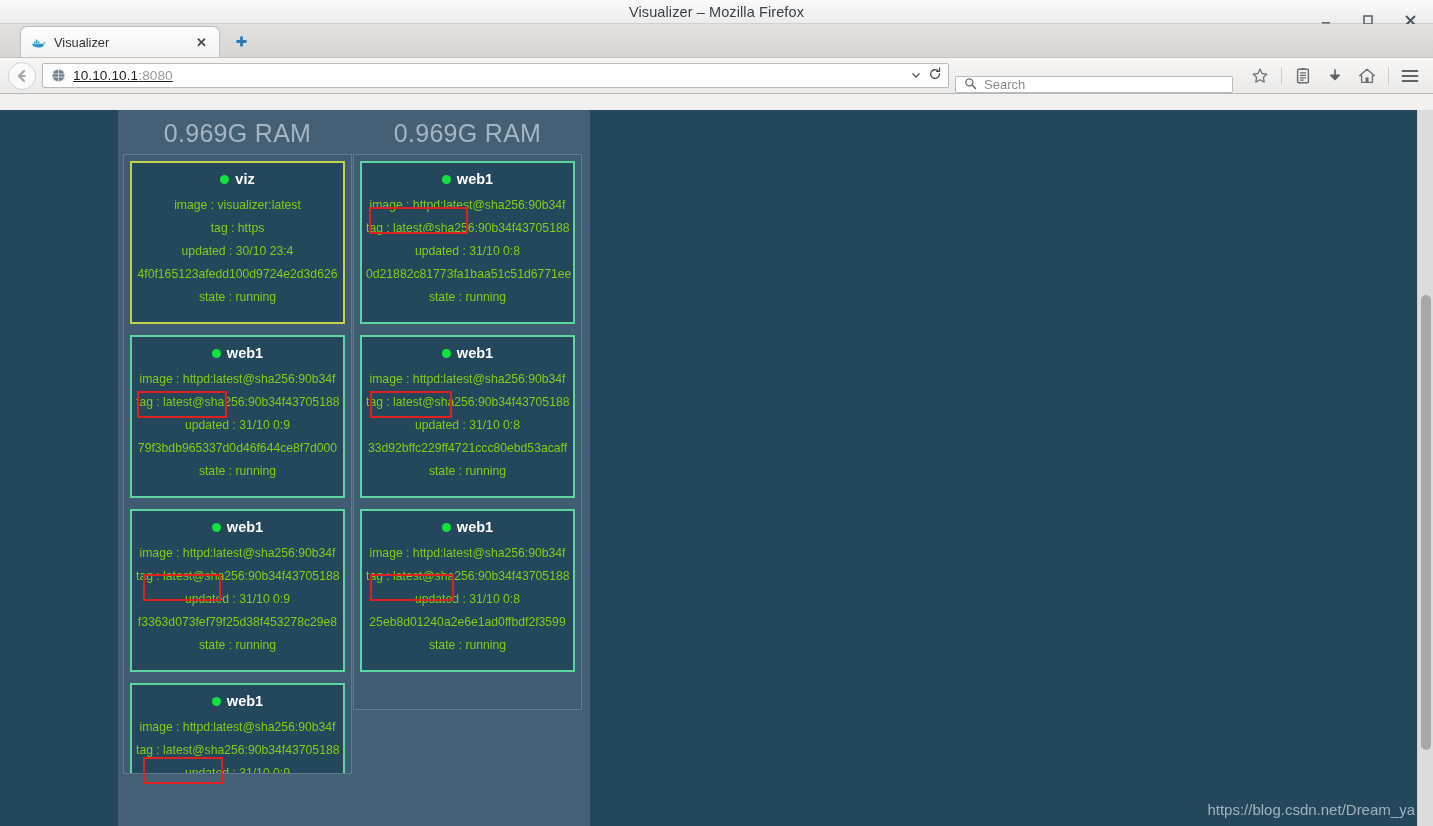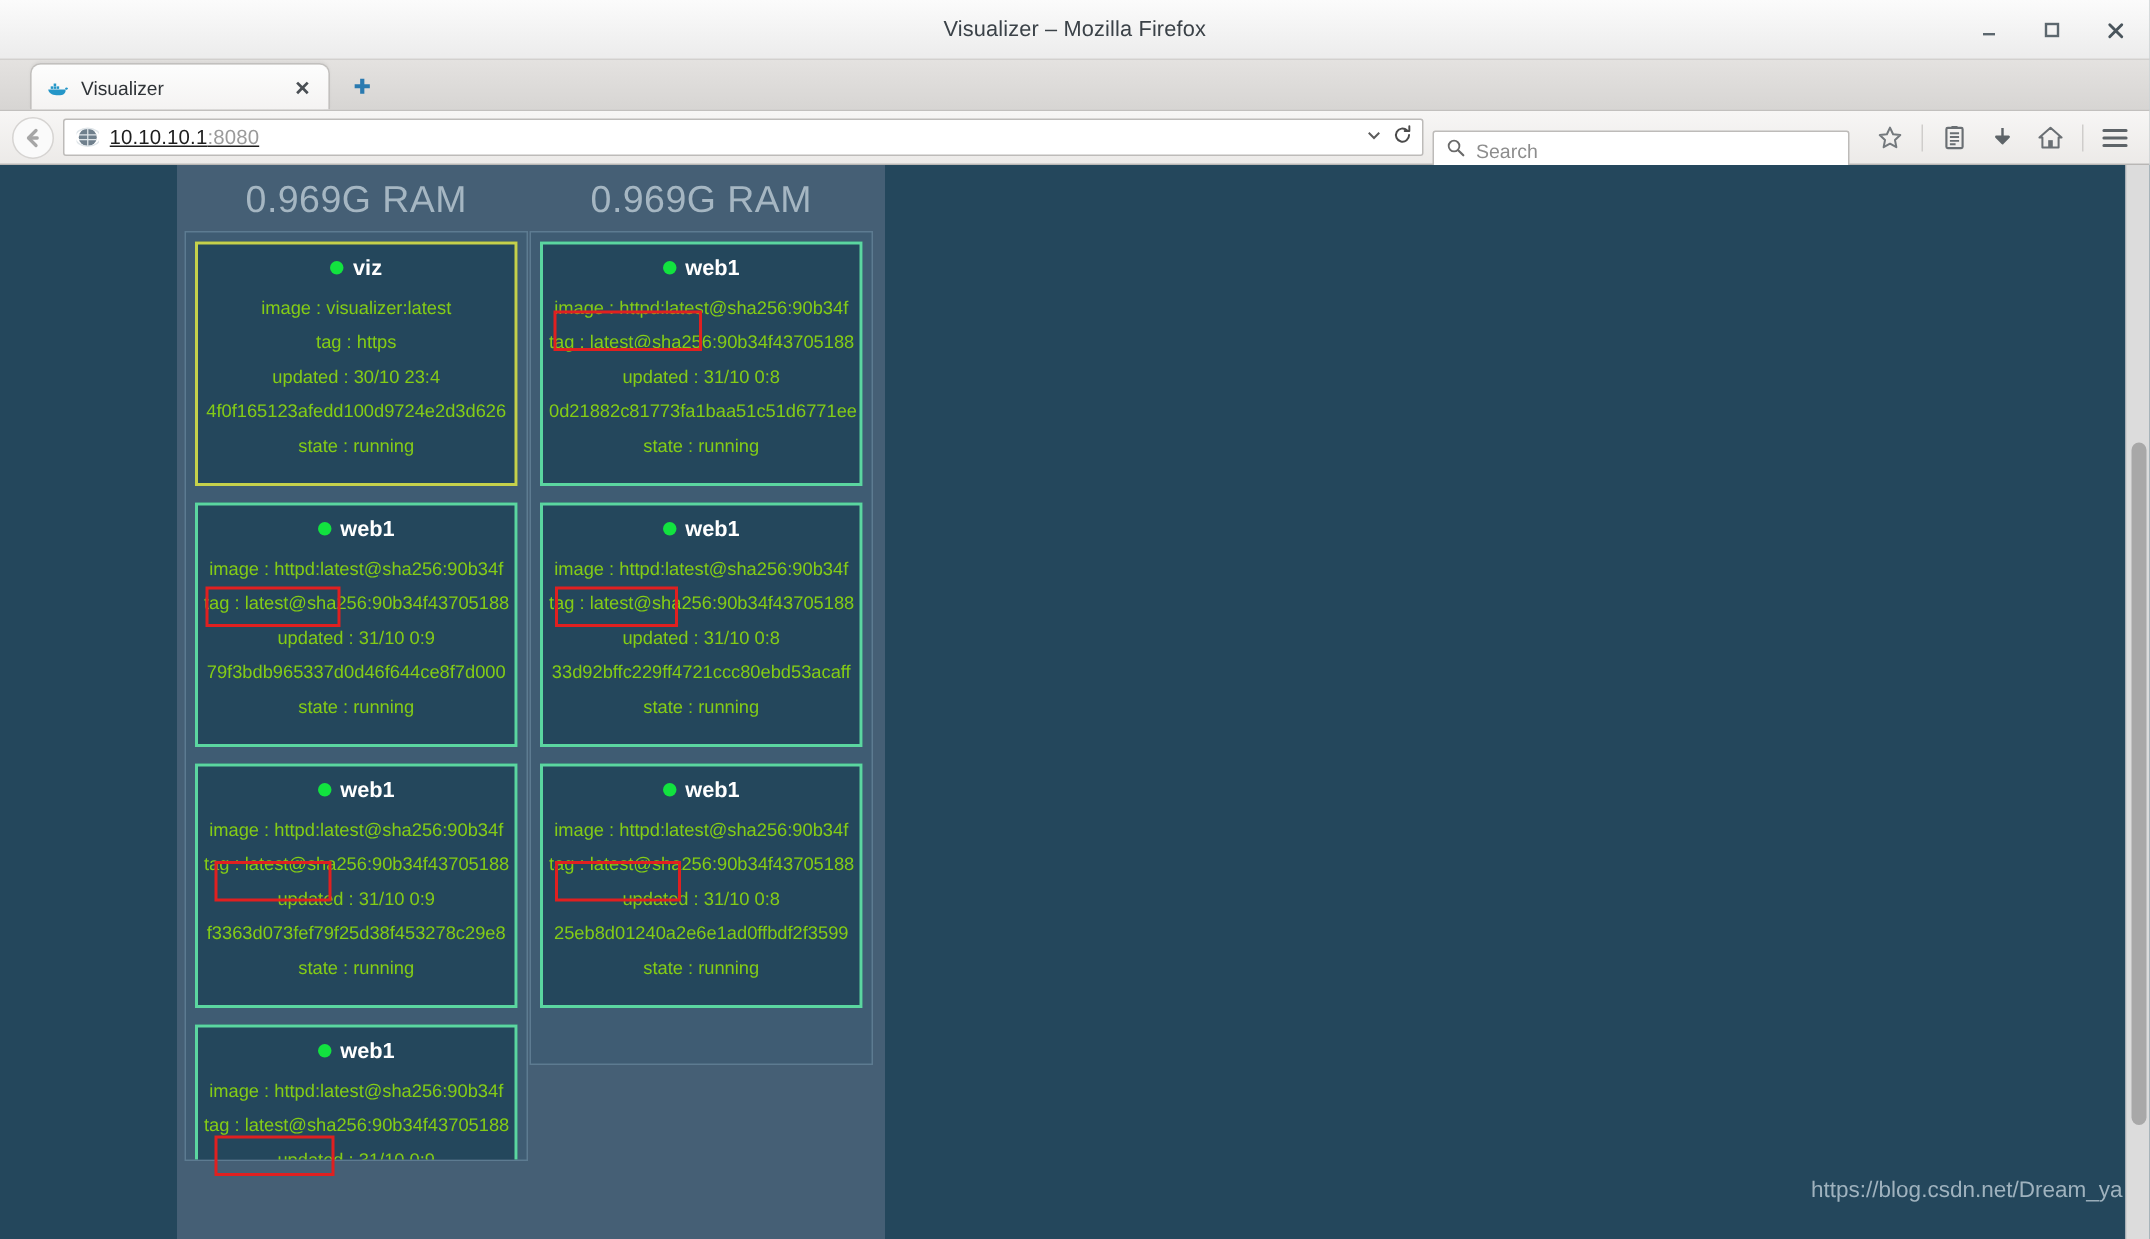--- a/index.html
+++ b/index.html
@@ -7,21 +7,21 @@
     width: 1433px; height: 826px;
     overflow: hidden;
     font-family: "Liberation Sans", sans-serif;
     background: #f2f1f0;
   }
 
   
   #window { width: 1433px; height: 826px; position: relative; background:#f2f1f0; }
 
   #titlebar {
-    height: 40px;
+    height: 24px;
     background: linear-gradient(to bottom, #fbfbfb 0%, #ececec 100%);
     border-bottom: 1px solid #d2d0ce;
     display: flex; align-items: center; justify-content: center;
     position: relative;
   }
   #titlebar .title {
     font-size: 14.5px; color: #3b4248; letter-spacing: .1px;
   }
   .winbtns { position: absolute; right: 10px; top: 0; height: 40px; display: flex; align-items: center; gap: 16px; }
   .winbtn { width: 26px; height: 26px; display: flex; align-items: center; justify-content: center; color:#5c676e; }
@@ -72,21 +72,21 @@
     background:#fff; border:1px solid #bdbbb9; border-radius:2px;
     display:flex; align-items:center; gap:7px; padding: 0 6px 0 8px;
     min-width: 0;
   }
   #urlbox .globe { flex:0 0 auto; width:15px; height:15px; }
   #urlbox .urltext { flex:1 1 auto; font-size: 13.6px; color:#1e1e1e; white-space:nowrap; overflow:hidden; letter-spacing:.1px;text-decoration:underline;}
   #urlbox .urltext .port { color:#9a9a9a; }
   #urlbox .dropcaret { color:#5b5b5b; font-size:10px; }
   #urlbox .reload { color:#4b4b4b; font-size:14px; }
   #searchbox {
-    flex: 0 0 278px; height:28px;
+    flex: 0 0 278px; height:17px;
     background:#fff; border:1px solid #bdbbb9; border-radius:2px;
     display:flex; align-items:center; gap:7px; padding: 0 6px 0 8px; margin-top: 18px;
   }
   #searchbox .ph { font-size:13px; color:#8d8d8d; }
   #toolicons { display:flex; align-items:center; gap:2px; margin-left: 6px; }
   .ticon { width: 30px; height: 28px; display:flex; align-items:center; justify-content:center; color:#5e6468; }
   .tsep { width:1px; height:18px; background:#cfcdcb; margin: 0 4px; }
 
   
   #viewport {
@@ -157,21 +157,21 @@
 
   
   .annot {
     position:absolute;
     border: 2px solid #e02020;
     pointer-events: none;
   }
 
   
   #watermark {
-    position:absolute; right: 18px; bottom: 24px;
+    position:absolute; right: 18px; bottom: 8px;
     font-size: 15px; color:#9fb2be; white-space:nowrap;
   }
 </style>
 </head>
 <body>
 
 <div id="window">
 
   <div id="titlebar">
     <div class="title">Visualizer – Mozilla Firefox</div>

